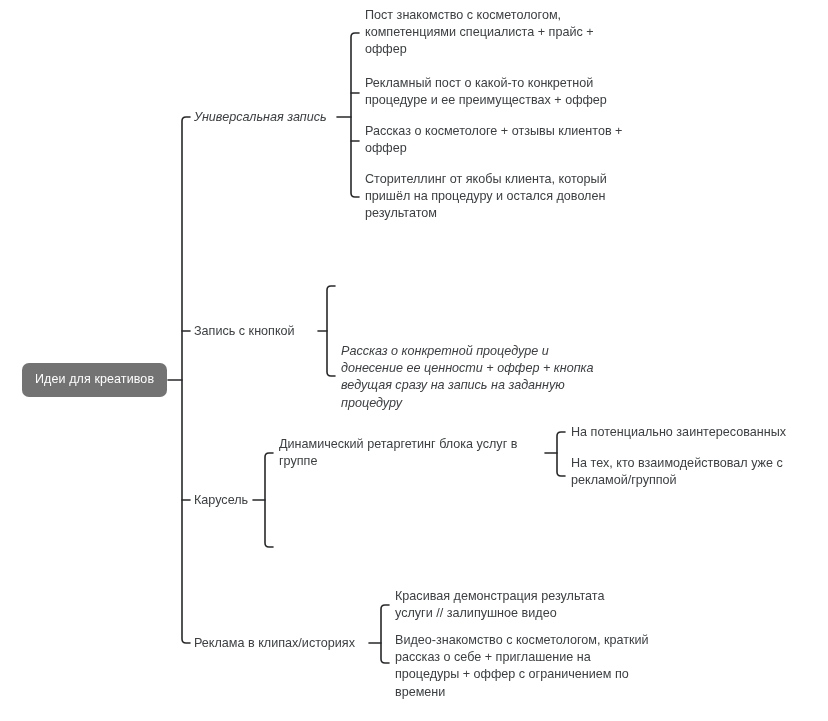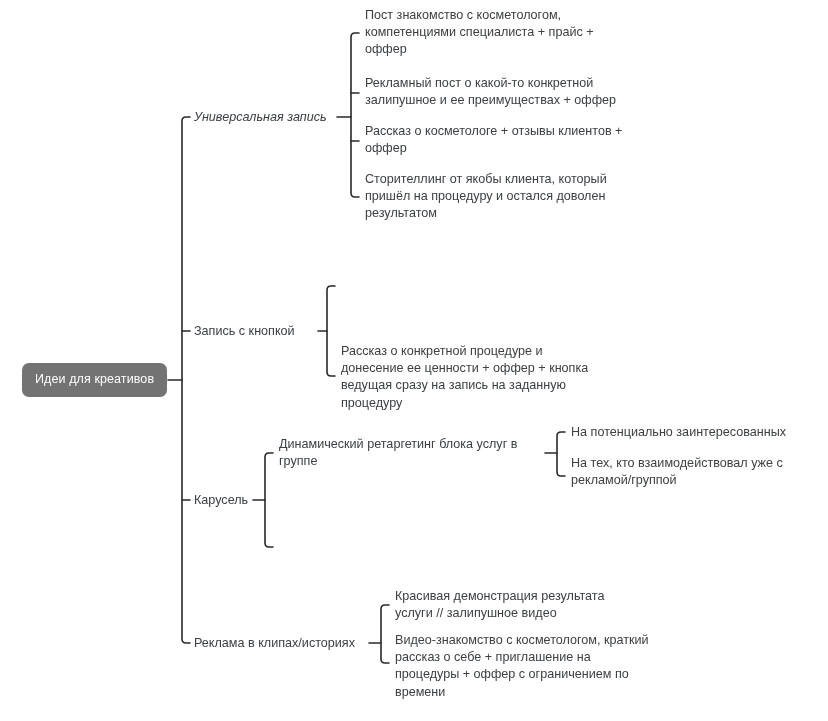--- a/index.html
+++ b/index.html
@@ -91,28 +91,28 @@
   <div class="node branch-node" style="left:194px;top:110px;font-style:italic;">Универсальная запись</div>
 
   <div class="node branch-node" style="left:194px;top:324px;">Запись с кнопкой</div>
 
   <div class="node branch-node" style="left:194px;top:493px;">Карусель</div>
 
   <div class="node branch-node" style="left:194px;top:636px;">Реклама в клипах/историях</div>
 
   <div class="node leaf-node" style="left:365px;top:7px;width:262px;">Пост знакомство с косметологом, компетенциями специалиста + прайс + оффер</div>
 
-  <div class="node leaf-node" style="left:365px;top:75px;width:262px;">Рекламный пост о какой-то конкретной залипушное и ее преимуществах + оффер</div>
+  <div class="node leaf-node" style="left:365px;top:75px;width:262px;">Рекламный пост о какой-то конкретной процедуре и ее преимуществах + оффер</div>
 
   <div class="node leaf-node" style="left:365px;top:123px;width:268px;">Рассказ о косметологе + отзывы клиентов + оффер</div>
 
   <div class="node leaf-node" style="left:365px;top:171px;width:262px;">Сторителлинг от якобы клиента, который пришёл на процедуру и остался доволен результатом</div>
 
 
-  <div class="node leaf-node" style="left:341px;top:343px;width:263px;">Рассказ о конкретной процедуре и донесение ее ценности + оффер + кнопка ведущая сразу на запись на заданную процедуру</div>
+  <div class="node leaf-node" style="left:341px;top:343px;width:263px;font-style:italic;">Рассказ о конкретной процедуре и донесение ее ценности + оффер + кнопка ведущая сразу на запись на заданную процедуру</div>
 
   <div class="node leaf-node" style="left:279px;top:436px;width:264px;">Динамический ретаргетинг блока услуг в группе</div>
 
 
   <div class="node sub-node" style="left:571px;top:424px;width:250px;">На потенциально заинтересованных</div>
 
   <div class="node sub-node" style="left:571px;top:455px;width:244px;">На тех, кто взаимодействовал уже с рекламой/группой</div>
 
   <div class="node leaf-node" style="left:395px;top:588px;width:250px;">Красивая демонстрация результата услуги // залипушное видео</div>
 

